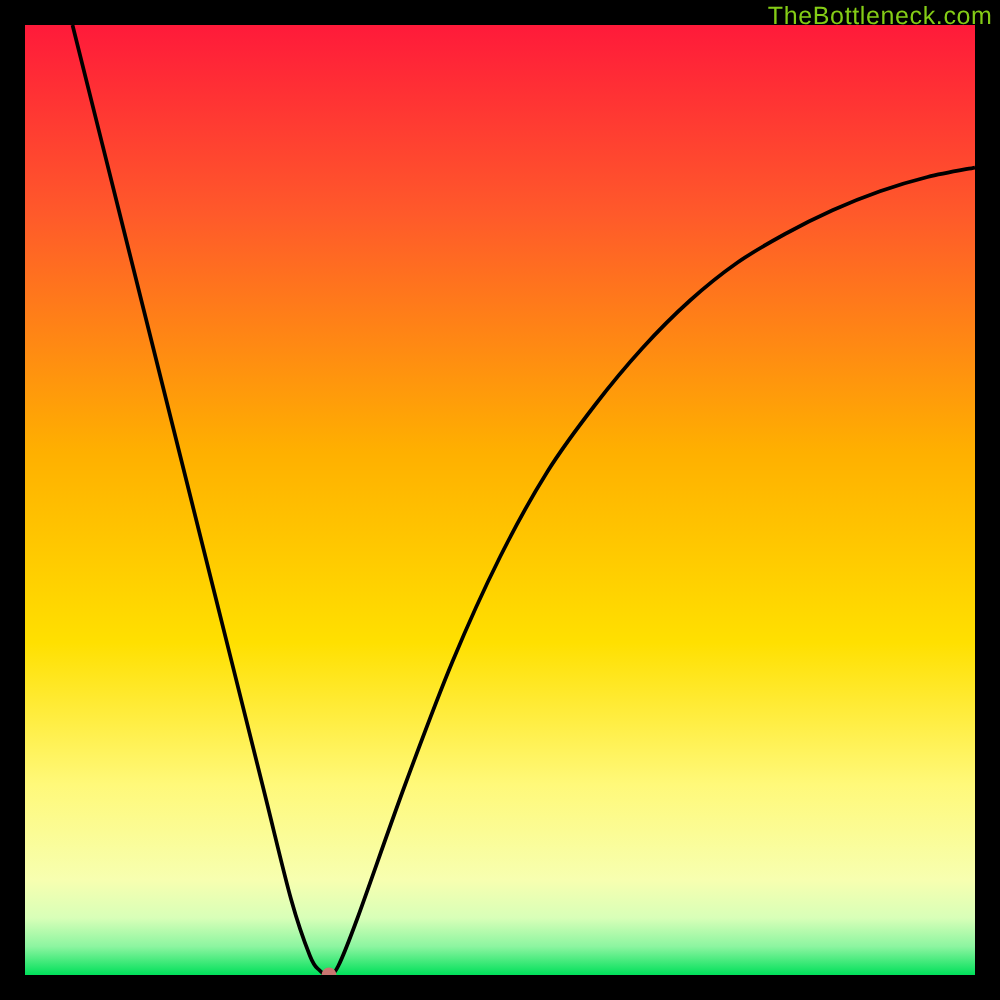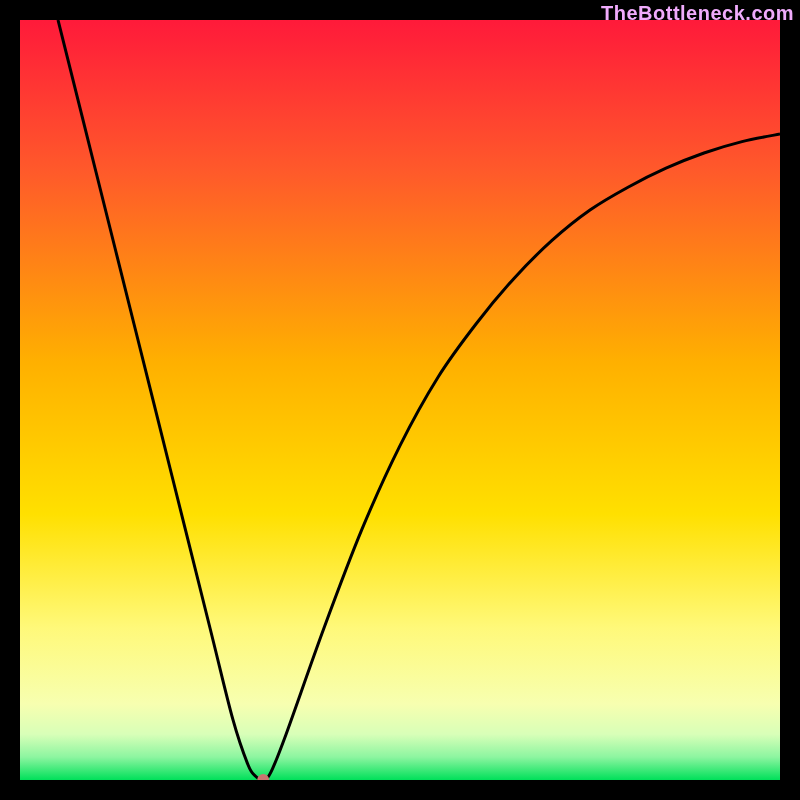--- a/index.html
+++ b/index.html
@@ -23,23 +23,23 @@
     position: absolute;
     left: 0;
     top: 0;
     width: 760px;
     height: 760px;
   }
   .watermark {
     position: absolute;
     top: 2px;
     right: 6px;
-    color: #f0abfc;
+    color: #84cc16;
     font-size: 20px;
-    font-weight: 700;
+    font-weight: 400;
     letter-spacing: 0.5px;
   }
   svg { display: block; }
 </style>
 </head>
 <body>
 
 <div class="watermark">TheBottleneck.com</div>
 
 <div class="frame">

